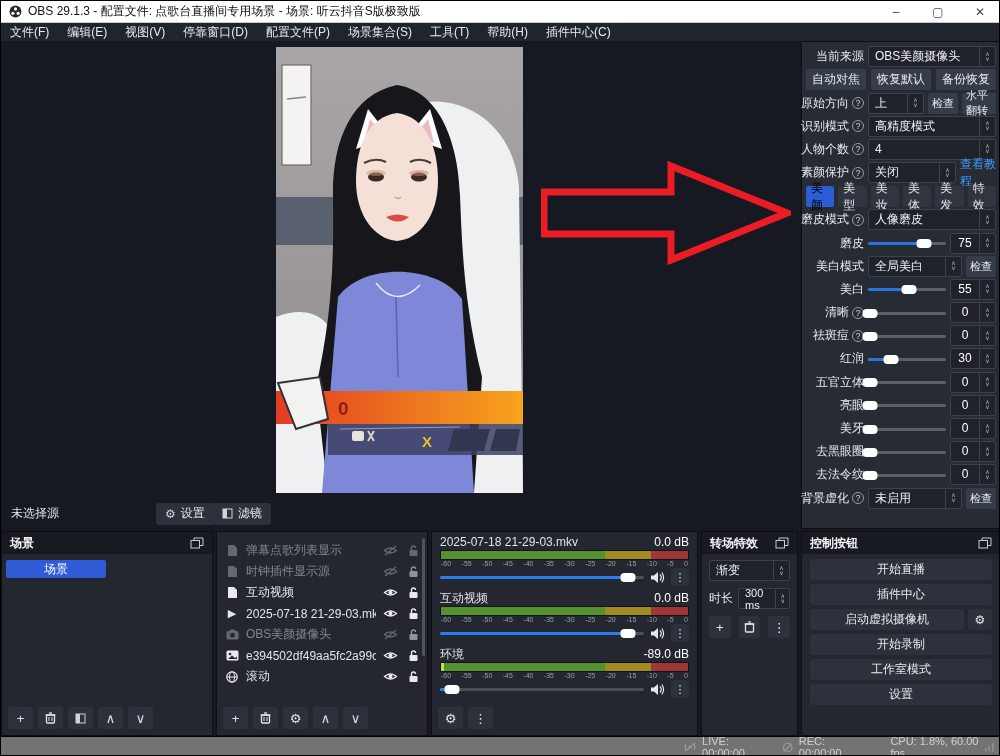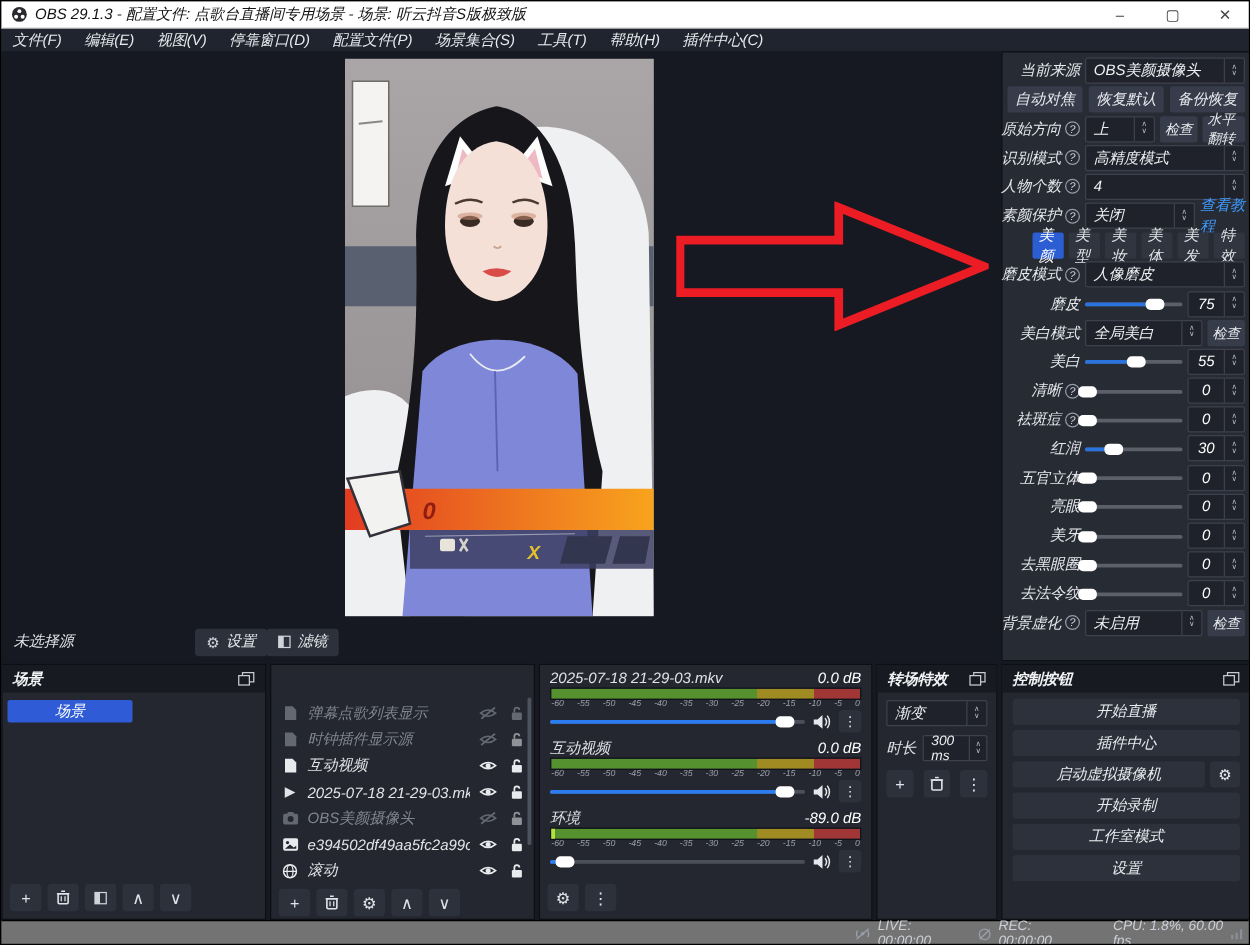--- a/index.html
+++ b/index.html
@@ -1,16 +1,16 @@
 <!DOCTYPE html>
 <html><head>
 <meta charset="utf-8">
 <style>
   html,body{margin:0;padding:0;background:#000;}
-  .app{position:relative;width:1000px;height:756px;background:#1d2029;font-family:"Liberation Sans","DejaVu Sans",sans-serif;overflow:hidden;border:1px solid #000;box-sizing:border-box;font-style:italic;}
+  .app{position:relative;width:1000px;height:756px;background:#1d2029;font-family:"Liberation Sans","DejaVu Sans",sans-serif;overflow:hidden;border:1px solid #000;box-sizing:border-box;}
   
   .titlebar{position:absolute;left:0;top:0;width:1000px;height:22px;background:#ffffff;display:flex;align-items:center;color:#111;font-size:12px;border-bottom:1px solid #c9c9c9;box-sizing:border-box;}
   .obs-logo{width:13px;height:13px;margin:0 6px 0 8px;flex:none;}
   .win-btns{margin-left:auto;display:flex;height:100%;}
   .win-btn{width:42px;height:100%;display:flex;align-items:center;justify-content:center;color:#444;font-size:12px;}
   
   .menubar{position:absolute;left:0;top:22px;width:1000px;height:18px;background:#20242e;display:flex;align-items:center;}
   .menu-item{padding:16px 9px;font-size:12px;color:#e8eaee;line-height:18px;}
   
   .main{position:absolute;left:0;top:40px;width:1000px;height:695px;background:#161922;}
@@ -29,21 +29,21 @@
   .popout{margin-left:auto;}
   .d-scenes{left:0;top:490px;width:212px;height:205px;}
   .d-sources{left:215px;top:490px;width:212px;height:205px;}
   .d-mixer{left:430px;top:490px;width:267px;height:205px;}
   .d-trans{left:700px;top:490px;width:97px;height:205px;}
   .d-controls{left:800px;top:490px;width:200px;height:205px;}
   .scene-item{margin:6px 4px 0 4px;width:100px;height:18px;background:#2f5cd6;color:#fff;font-size:12px;display:flex;align-items:center;justify-content:center;border-radius:2px;}
   .dock-toolbar{margin-top:auto;display:flex;gap:5px;padding:4px 6px 6px 6px;}
   .tb-btn{width:25px;height:22px;background:#2d313b;border-radius:3px;color:#dfe3e8;display:flex;align-items:center;justify-content:center;font-size:13px;line-height:1;}
   
-  .src-list{position:relative;padding-top:8px;margin-top:20px;}
+  .src-list{position:relative;padding-top:8px;}
   .src-row{height:21px;display:flex;align-items:center;padding:0 8px;gap:7px;font-size:12px;color:#e2e4e8;}
   .src-row .lbl{white-space:nowrap;overflow:hidden;flex:1;}
   .dim{color:#80858f;}
   .dim svg{opacity:.55;}
   .src-ic{flex:none;width:14px;display:flex;justify-content:center;color:#e2e4e8;font-size:11px;}
   .row-ics{display:flex;gap:10px;flex:none;}
   .scrollbar{position:absolute;right:2px;top:6px;width:3px;height:118px;background:#4d535e;border-radius:2px;}
   
   .mx-ch{margin:3px 8px 2px 8px;}
   .mx-top{display:flex;font-size:12px;color:#dfe2e8;line-height:15px;}
@@ -76,21 +76,21 @@
   .blabel{font-size:12px;color:#e6e8ec;white-space:nowrap;}
   .lblcol{flex:none;display:flex;align-items:center;justify-content:flex-end;gap:3px;}
   .w56{width:58px;}
   .help{width:12px;height:12px;border:1px solid #959ba6;border-radius:50%;color:#cfd3da;font-size:9px;line-height:11px;text-align:center;flex:none;box-sizing:border-box;}
   .bselect{flex:1;height:21px;background:#1f222a;border:1px solid #3c414d;border-radius:2px;display:flex;align-items:center;padding-left:6px;font-size:12px;color:#eef0f3;box-sizing:border-box;}
   .spincol{margin-left:auto;width:15px;align-self:stretch;border-left:1px solid #3c414d;display:flex;flex-direction:column;align-items:center;justify-content:center;color:#b6bac2;font-size:6px;line-height:5px;}
   .bbtn{height:21px;background:#363c49;border-radius:2px;color:#e8eaee;font-size:12px;display:flex;align-items:center;justify-content:center;box-sizing:border-box;padding:0 4px;}
   .grow{flex:1;}
   .tabs{display:flex;gap:4px;margin-top:3px;flex:none;height:21px;}
   .tab{padding:0 5px;background:#30353f;border-radius:2px;color:#e2e4e8;font-size:12px;display:flex;align-items:center;}
-  .tab.active{background:#2d5dd2;color:#ffffff;margin-left:20px;}
+  .tab.active{background:#2d5dd2;color:#000000;}
   .sl{position:relative;flex:1;height:14px;}
   .sl-track{position:absolute;left:0;right:0;top:6px;height:3px;background:#5a5f69;border-radius:2px;}
   .sl-fill{position:absolute;left:0;top:6px;height:3px;background:#2a72dd;border-radius:2px;}
   .sl-handle{position:absolute;top:3px;width:15px;height:9px;background:#fff;border-radius:4px;transform:translateX(-50%);}
   .spinbox{flex:none;width:46px;height:21px;background:#1f222a;border:1px solid #3c414d;border-radius:2px;display:flex;box-sizing:border-box;}
   .spin-val{flex:1;text-align:center;font-size:12px;color:#fff;line-height:19px;}
   .fs11{font-size:11px;}
   
   .statusbar{position:absolute;left:0;top:735px;width:1000px;height:21px;background:#737373;display:flex;align-items:center;color:#ccd0d6;font-size:11px;border-top:1px solid #000;box-sizing:border-box;}
   .st-group{display:flex;align-items:center;gap:5px;}

